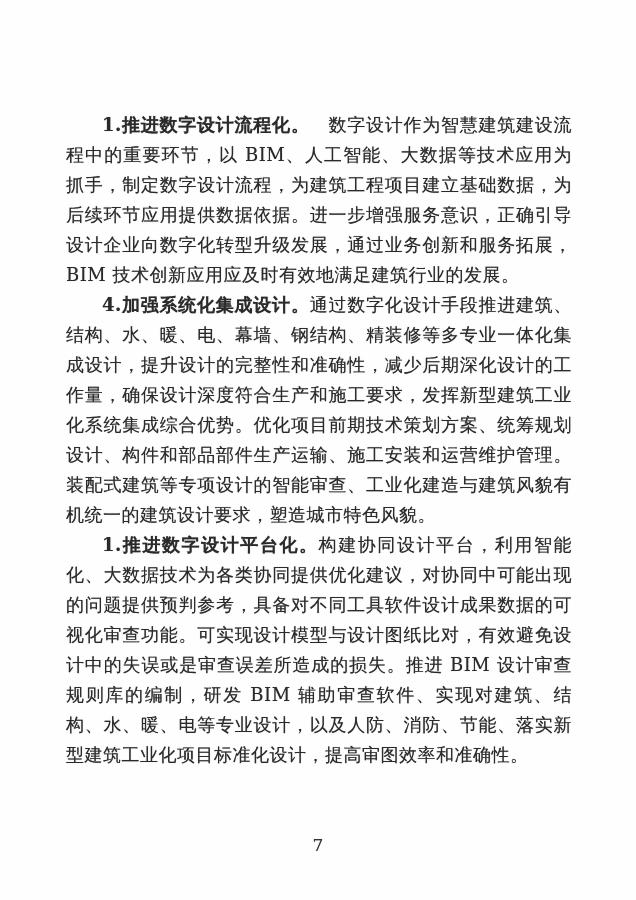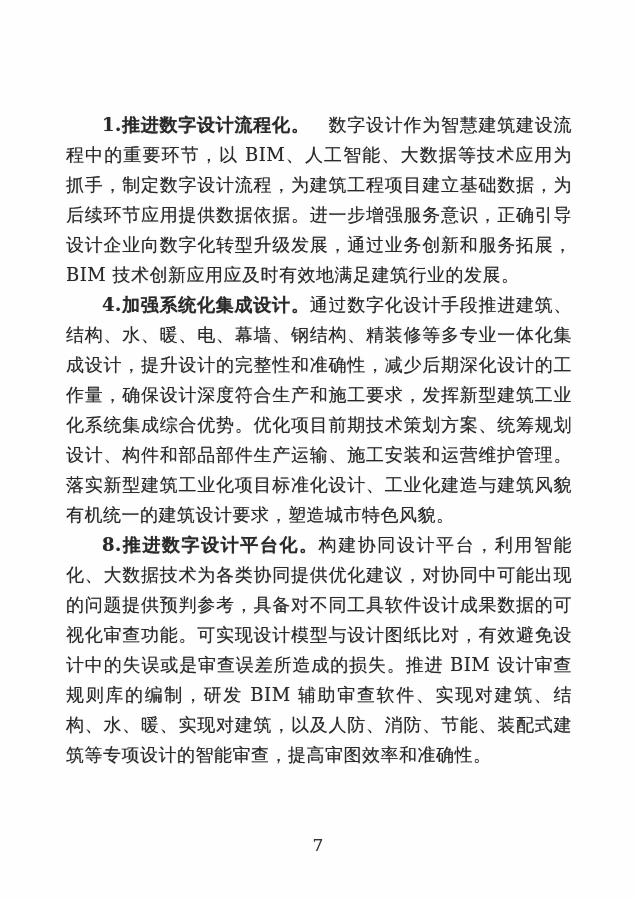--- a/index.html
+++ b/index.html
@@ -47,19 +47,19 @@
     color: #333333;
     text-shadow: 0 0 0.7px rgba(35, 35, 35, 0.5);
   }
 </style>
 </head>
 <body>
 
 <div class="page">
   <div class="content">
     <p class="para"><span class="para-heading">1.推进数字设计流程化。</span><span class="para-body">　数字设计作为智慧建筑建设流程中的重要环节，以 BIM、人工智能、大数据等技术应用为抓手，制定数字设计流程，为建筑工程项目建立基础数据，为后续环节应用提供数据依据。进一步增强服务意识，正确引导设计企业向数字化转型升级发展，通过业务创新和服务拓展，BIM 技术创新应用应及时有效地满足建筑行业的发展。</span></p>
-    <p class="para"><span class="para-heading">4.加强系统化集成设计。</span><span class="para-body">通过数字化设计手段推进建筑、结构、水、暖、电、幕墙、钢结构、精装修等多专业一体化集成设计，提升设计的完整性和准确性，减少后期深化设计的工作量，确保设计深度符合生产和施工要求，发挥新型建筑工业化系统集成综合优势。优化项目前期技术策划方案、统筹规划设计、构件和部品部件生产运输、施工安装和运营维护管理。落实新型建筑工业化项目标准化设计、工业化建造与建筑风貌有机统一的建筑设计要求，塑造城市特色风貌。</span></p>
-    <p class="para"><span class="para-heading">8.推进数字设计平台化。</span><span class="para-body">构建协同设计平台，利用智能化、大数据技术为各类协同提供优化建议，对协同中可能出现的问题提供预判参考，具备对不同工具软件设计成果数据的可视化审查功能。可实现设计模型与设计图纸比对，有效避免设计中的失误或是审查误差所造成的损失。推进 BIM 设计审查规则库的编制，研发 BIM 辅助审查软件、实现对建筑、结构、水、暖、实现对建筑，以及人防、消防、节能、装配式建筑等专项设计的智能审查，提高审图效率和准确性。</span></p>
+    <p class="para"><span class="para-heading">4.加强系统化集成设计。</span><span class="para-body">通过数字化设计手段推进建筑、结构、水、暖、电、幕墙、钢结构、精装修等多专业一体化集成设计，提升设计的完整性和准确性，减少后期深化设计的工作量，确保设计深度符合生产和施工要求，发挥新型建筑工业化系统集成综合优势。优化项目前期技术策划方案、统筹规划设计、构件和部品部件生产运输、施工安装和运营维护管理。装配式建筑等专项设计的智能审查、工业化建造与建筑风貌有机统一的建筑设计要求，塑造城市特色风貌。</span></p>
+    <p class="para"><span class="para-heading">1.推进数字设计平台化。</span><span class="para-body">构建协同设计平台，利用智能化、大数据技术为各类协同提供优化建议，对协同中可能出现的问题提供预判参考，具备对不同工具软件设计成果数据的可视化审查功能。可实现设计模型与设计图纸比对，有效避免设计中的失误或是审查误差所造成的损失。推进 BIM 设计审查规则库的编制，研发 BIM 辅助审查软件、实现对建筑、结构、水、暖、电等专业设计，以及人防、消防、节能、落实新型建筑工业化项目标准化设计，提高审图效率和准确性。</span></p>
   </div>
   <div class="footer">
     <span class="page-number">7</span>
   </div>
 </div>
 
 </body></html>

